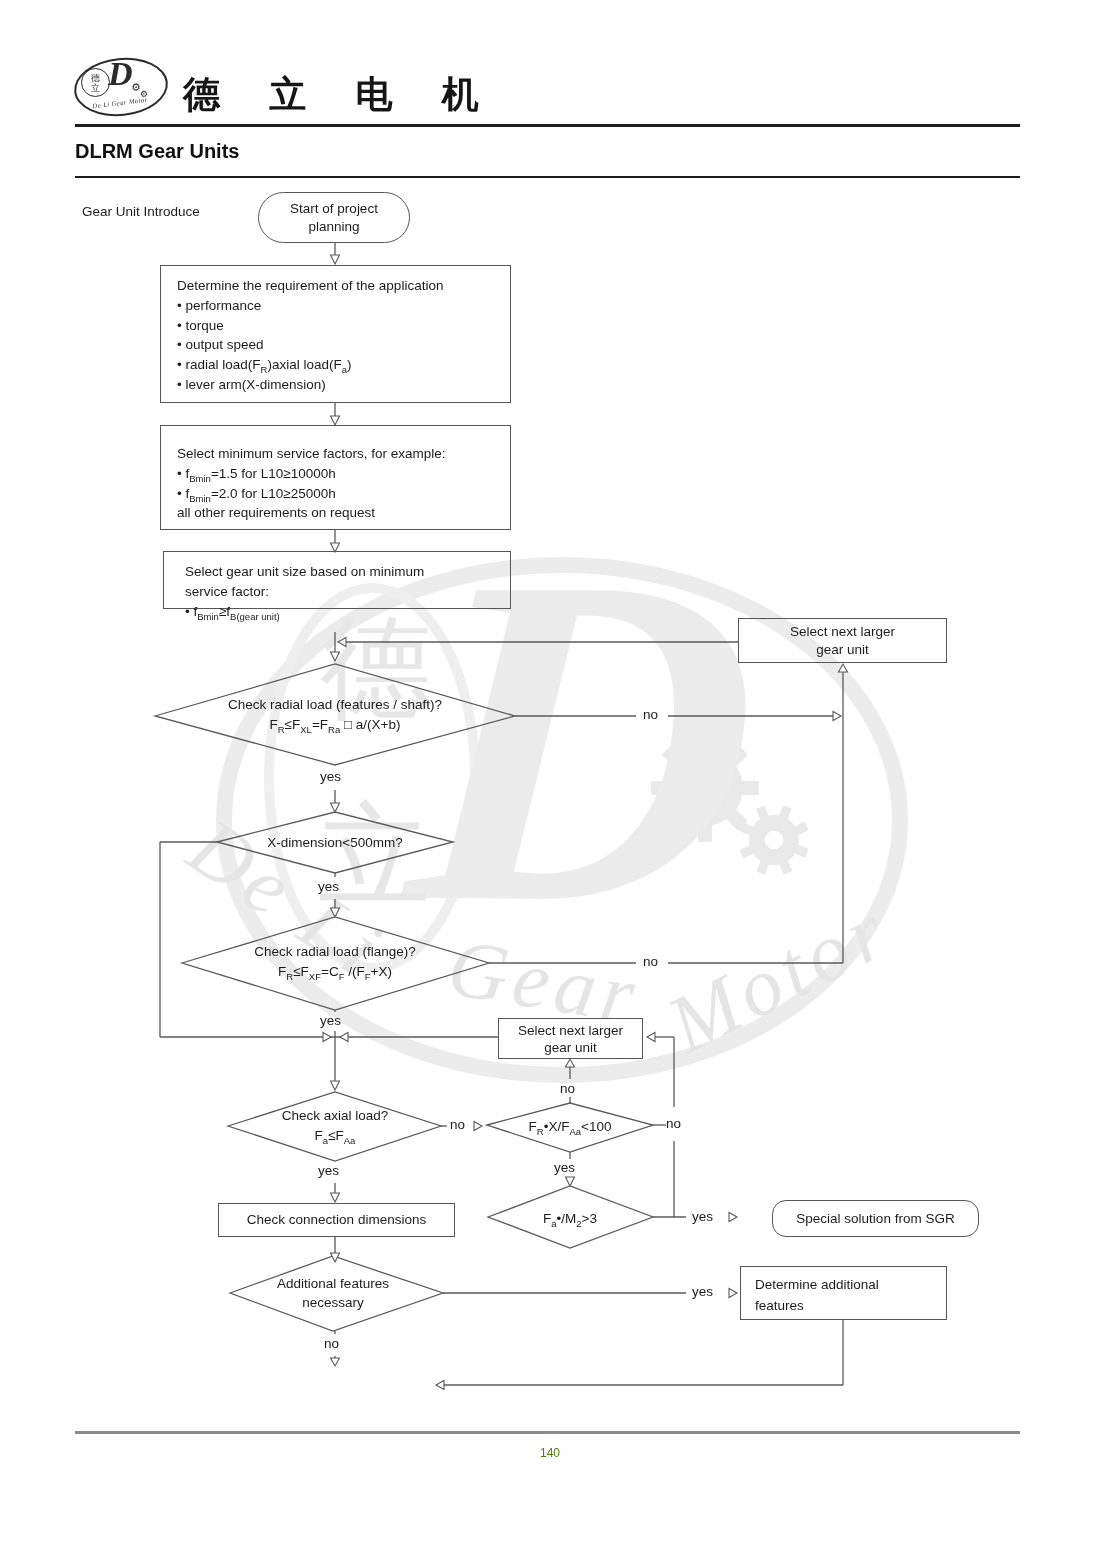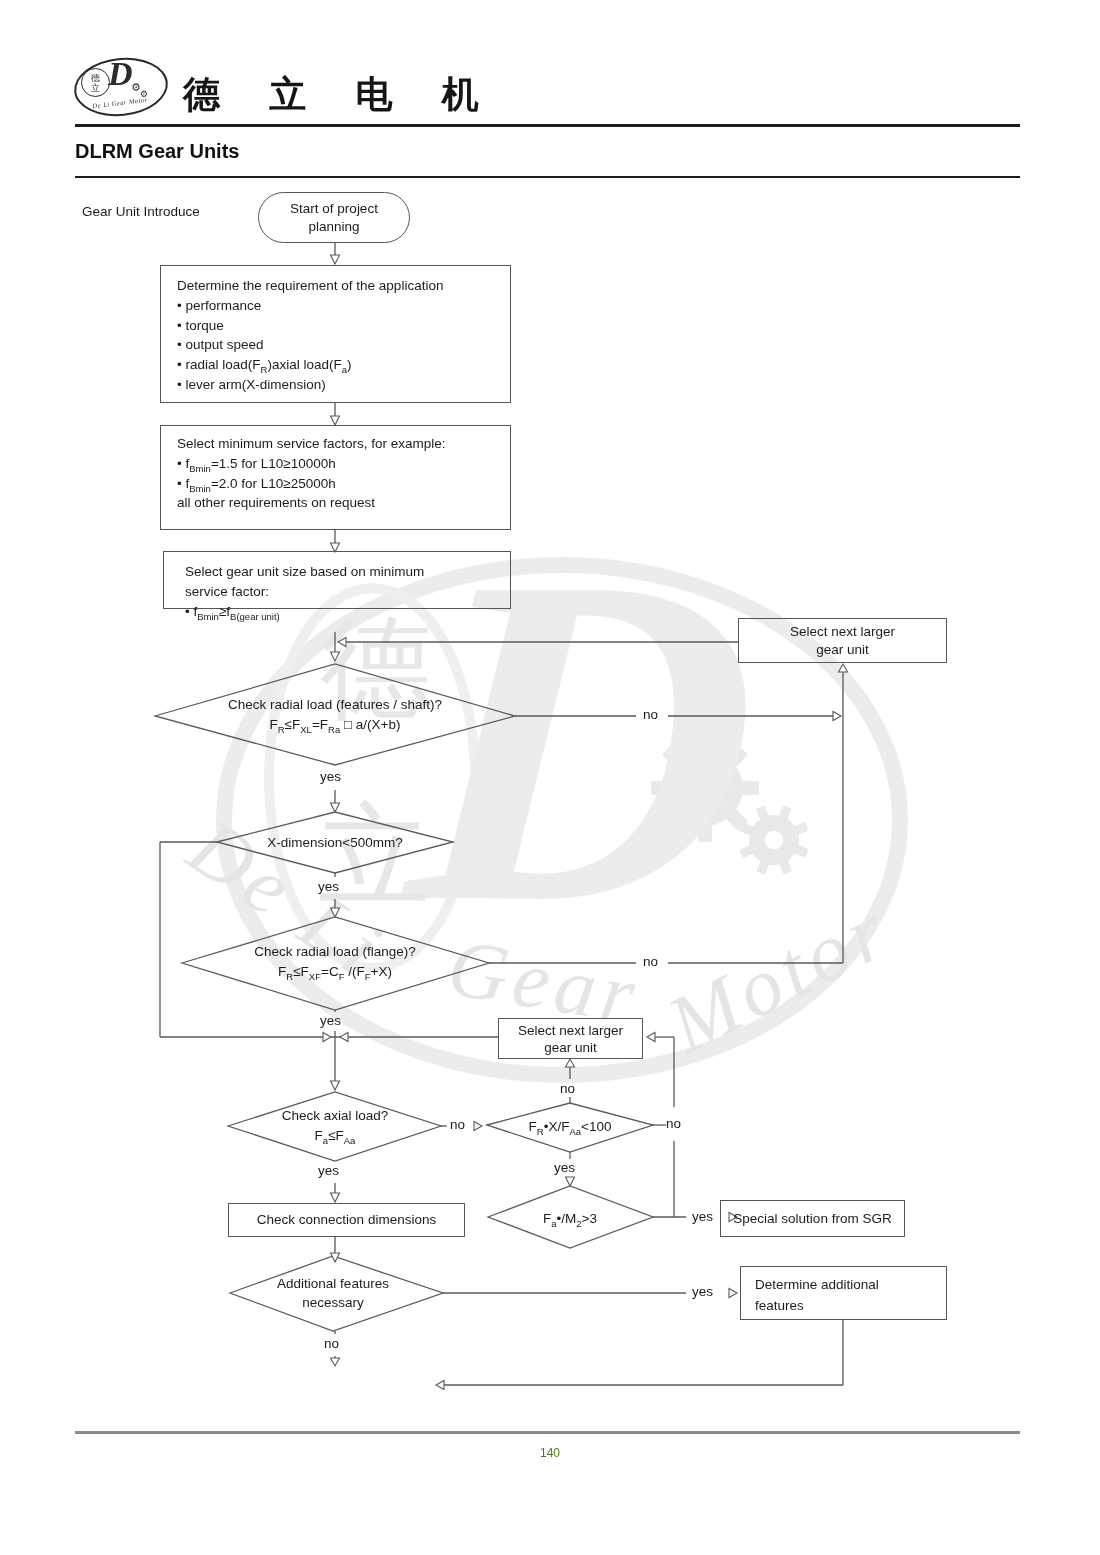--- a/index.html
+++ b/index.html
@@ -192,21 +192,21 @@
     <div>• output speed</div>
     <div><span>• radial load(F</span><sub>R</sub><span>)axial load(F</span><sub>a</sub><span>)</span></div>
     <div>• lever arm(X-dimension)</div>
   </div>
 
   <div class="node center stadium" style="left:258px;top:192px;width:152px;height:51px;">
     <div>Start of project</div>
     <div>planning</div>
   </div>
 
-  <div class="node listbox" style="left:160px;top:425px;width:351px;height:105px;padding:8px 6px 0 16px;">
+  <div class="node listbox" style="left:160px;top:425px;width:351px;height:105px;padding:18px 6px 0 16px;">
     <div>Select minimum service factors, for example:</div>
     <div><span>• f</span><sub>Bmin</sub><span>=1.5 for L10≥10000h</span></div>
     <div><span>• f</span><sub>Bmin</sub><span>=2.0 for L10≥25000h</span></div>
     <div>all other requirements on request</div>
   </div>
 
   <div class="node listbox" style="left:163px;top:551px;width:348px;height:58px;padding:10px 6px 0 21px;">
     <div>Select gear unit size based on minimum</div>
     <div>service factor:</div>
     <div><span>• f</span><sub>Bmin</sub><span>≥f</span><sub>B(gear unit)</sub></div>
@@ -242,25 +242,25 @@
   </div>
 
   <div class="dtext" style="left:492px;top:1117px;width:156px;">
     <div><span>F</span><sub>R</sub><span>•X/F</span><sub>Aa</sub><span>&lt;100</span></div>
   </div>
 
   <div class="dtext" style="left:493px;top:1209px;width:154px;">
     <div><span>F</span><sub>a</sub><span>•/M</span><sub>2</sub><span>&gt;3</span></div>
   </div>
 
-  <div class="node center" style="left:228px;top:1203px;width:237px;height:34px;">
+  <div class="node center" style="left:218px;top:1203px;width:237px;height:34px;">
     <div>Check connection dimensions</div>
   </div>
 
-  <div class="node center" style="left:720px;top:1200px;width:185px;height:37px;">
+  <div class="node center" style="left:772px;top:1200px;width:207px;height:37px;border-radius:14px;">
     <div>Special solution from SGR</div>
   </div>
 
   <div class="dtext" style="left:233px;top:1274px;width:200px;line-height:19px;">
     <div>Additional features</div>
     <div>necessary</div>
   </div>
 
   <div class="node" style="left:740px;top:1266px;width:207px;height:54px;padding:7px 6px 0 14px;line-height:21px;">
     <div>Determine additional</div>

